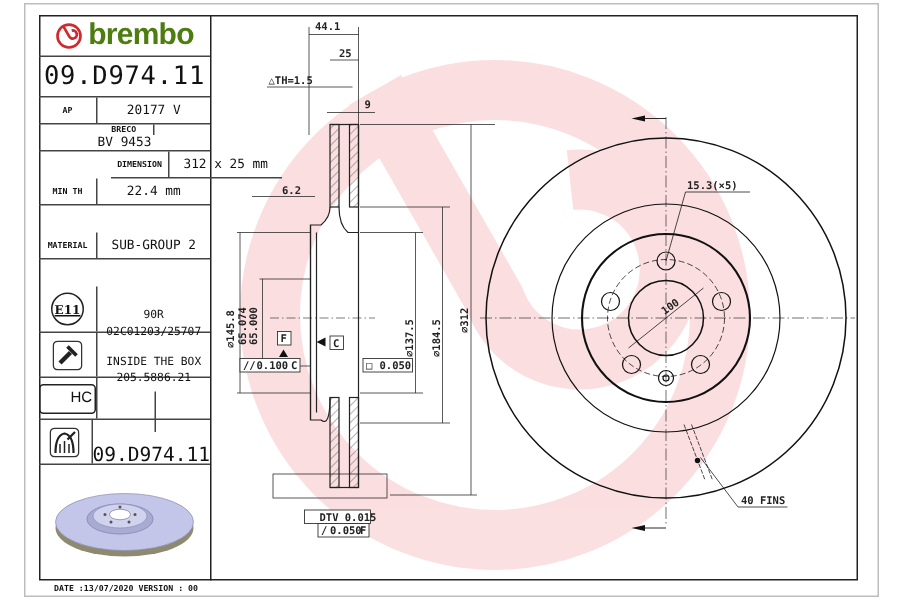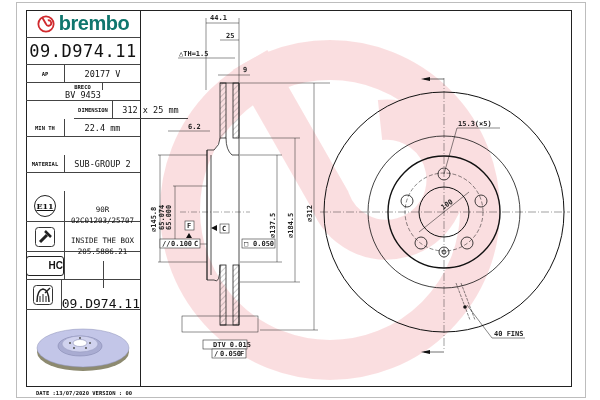--- a/index.html
+++ b/index.html
@@ -3,21 +3,21 @@
 <meta charset="utf-8">
 <style>
   html, body { margin:0; padding:0; }
   body { width:600px; height:400px; background:#ffffff; position:relative; overflow:hidden;
          font-family:"DejaVu Sans Mono", monospace; color:#111; }
   .outer { position:absolute; left:16px; top:2px; width:570px; height:396px; border:1px solid #bdbdbd; box-sizing:border-box; }
   .frame { position:absolute; left:26px; top:10px; width:546px; height:377px; border:1px solid #222; box-sizing:border-box; }
   .tbl { position:absolute; left:26px; top:10px; width:115px; height:377px; border-right:1px solid #222; box-sizing:border-box; }
   .row { position:absolute; left:0; width:114px; border-bottom:1px solid #444; box-sizing:border-box; display:flex; align-items:center; }
   .logo { top:0; height:28px; justify-content:center; gap:4px; }
-  .logo-text { font-family:"Liberation Sans", sans-serif; font-weight:bold; color:#0f766e; font-size:20px; letter-spacing:-0.5px; }
+  .logo-text { font-family:"Liberation Sans", sans-serif; font-weight:bold; color:#4d7c0f; font-size:20px; letter-spacing:-0.5px; }
   .pn { top:28px; height:27px; justify-content:center; font-size:17px; letter-spacing:0.5px; }
   .kv .k { width:38px; border-right:1px solid #444; height:100%; display:flex; align-items:center; justify-content:center; font-size:5.5px; font-weight:bold; }
   .kv .v { flex:1; text-align:center; font-size:8.5px; }
   .ic .k { width:38px; border-right:1px solid #444; height:100%; display:flex; align-items:center; justify-content:center; }
   .ic .v { flex:1; text-align:center; font-size:7.5px; line-height:11px;margin-top:18px; }
   .date { position:absolute; left:36px; top:390px; font-size:5.5px; font-weight:bold; }
   .drawing { position:absolute; left:0; top:0; }
   .dimt { font-family:"DejaVu Sans Mono", monospace; font-size:7px; font-weight:bold; fill:#222; }
 </style>
 </head>
@@ -195,21 +195,21 @@
         <rect x="0.5" y="0.5" width="19" height="19" rx="3" fill="#fff" stroke="#333"></rect>
         <path d="M 5 15 L 12 8" stroke="#222" stroke-width="3"></path>
         <path d="M 10 4 L 16 10" stroke="#222" stroke-width="2.5"></path>
       </svg>
     </span>
     <span class="v"><span>INSIDE THE BOX</span><br><span>205.5886.21</span></span>
   </div>
 
   <div class="row ic" style="top:242px;height:28px;">
     <span class="k">
-      <span style="display:inline-block;width:18px;height:18px;border:1.2px solid #222;border-radius:3px;font-family:'Liberation Sans',sans-serif;font-weight:bold;font-size:10px;line-height:18px;text-align:right;padding-left:20px;">HC</span>
+      <span style="display:inline-block;width:18px;height:18px;border:1.2px solid #222;border-radius:3px;font-family:'Liberation Sans',sans-serif;font-weight:normal;font-size:10px;line-height:18px;text-align:left;padding-left:20px;">HC</span>
     </span>
     <span class="v" style="border-right:1px solid #444;height:100%;flex:0 0 38px;"></span>
     <span class="v"></span>
   </div>
 
   <div class="row ic" style="top:270px;height:30px;">
     <span class="k">
       <svg width="20" height="20" viewBox="0 0 20 20">
         <rect x="0.5" y="0.5" width="19" height="19" rx="3" fill="#fff" stroke="#333"></rect>
         <path d="M 4 17 Q 4 5 10 4 Q 16 5 16 17" fill="none" stroke="#222" stroke-width="1.5"></path>

